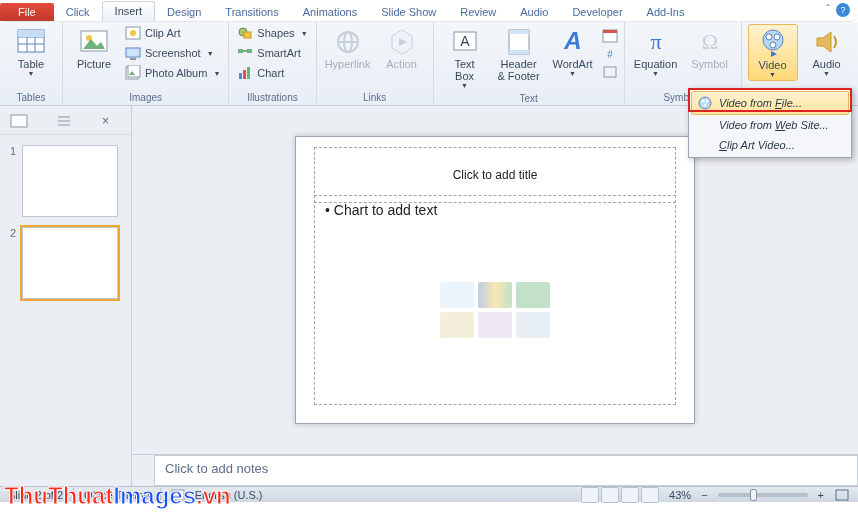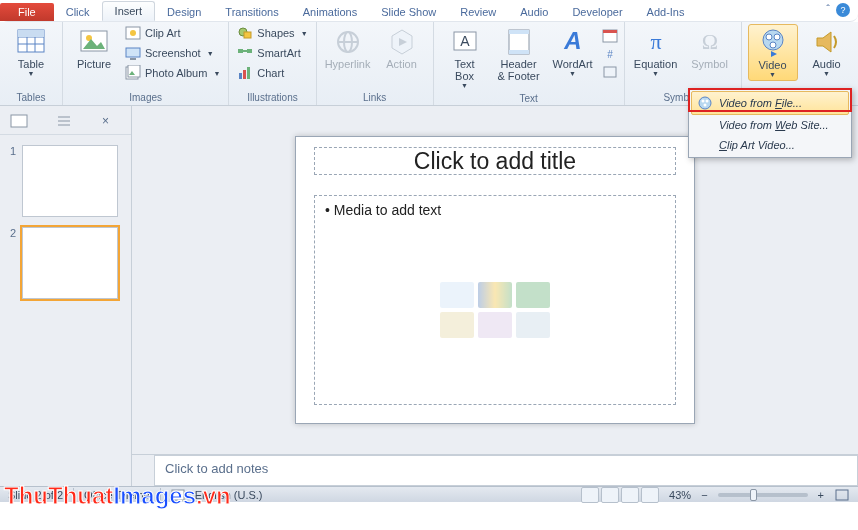--- a/index.html
+++ b/index.html
@@ -43,21 +43,21 @@
 .toprow { display: flex; align-items: center; gap: 28px; padding: 2px 6px 6px 10px; border-bottom: 1px solid #d4dbe3; }
 .thumb { display: flex; align-items: flex-start; gap: 6px; margin: 10px 6px; }
 .thumb .num { font-size: 11px; color: #5a6f8c; width: 10px; text-align: right; }
 .thumb .mini { width: 96px; height: 72px; background: #fff; border: 1px solid #bfc7d1; }
 .thumb.active .mini { outline: 2px solid #f3a536; }
 
 .editarea { flex: 1; background: #ebeef3; position: relative; display: flex; flex-direction: column; }
 .canvaswrap { flex: 1; display: flex; align-items: center; justify-content: center; }
 .slide { width: 400px; height: 288px; background: #fff; border: 1px solid #9aa6b5; box-shadow: 0 0 6px rgba(0,0,0,0.2); position: relative; }
 .ph { position: absolute; border: 1px dashed #9aa6b5; }
-.ph-title { left: 18px; top: 10px; right: 18px; height: 28px; display: flex; align-items: center; justify-content: center; font-size: 23px; color: #222; }
+.ph-title { left: 18px; top: 10px; right: 18px; height: 56px; display: flex; align-items: center; justify-content: center; font-size: 12px; color: #222; }
 .ph-body { left: 18px; top: 58px; right: 18px; bottom: 18px; font-size: 14px; color: #222; padding: 6px 10px; }
 .bullet::before { content: "• "; }
 .iconcluster { position: absolute; left: 50%; top: 55%; transform: translate(-50%,-50%); opacity: 0.4; display: grid; grid-template-columns: repeat(3, 34px); gap: 4px; }
 .iconcluster div { width: 34px; height: 26px; background: #d9e2ec; border-radius: 2px; }
 
 .noteswrap { height: 32px; border-top: 1px solid #c7cfd8; display: flex; padding-left: 22px; }
 .notespane { margin-left: 0; flex: 1; background: #fff; border: 1px solid #c7cfd8; padding: 5px 10px; font-size: 13px; color: #5a6f8c; }
 
 
 .status { height: 16px; background: linear-gradient(#e4e9f0,#cfd7e2); border-top: 1px solid #b6c0cc; display: flex; align-items: center; font-size: 11px; color: #3a4a5e; padding: 0 8px; gap: 10px; }
@@ -339,21 +339,21 @@
       <div class="num">2</div>
         <div class="mini"></div>
     </div>
   </div>
 
   <div class="editarea">
     <div class="canvaswrap">
       <div class="slide">
         <div class="ph ph-title">Click to add title</div>
         <div class="ph ph-body">
-          <div class="bullet">Media to add text</div>
+          <div class="bullet">Chart to add text</div>
           <div class="iconcluster">
             <div style="background:#cfe3f7"></div>
               <div style="background:linear-gradient(90deg,#5a84c4,#f4c542,#6cb27a)"></div>
               <div style="background:#6cb27a"></div>
             <div style="background:#e6d9a8"></div>
               <div style="background:#d9c7e6"></div>
               <div style="background:#c7d9e6"></div>
           </div>
         </div>
       </div>

